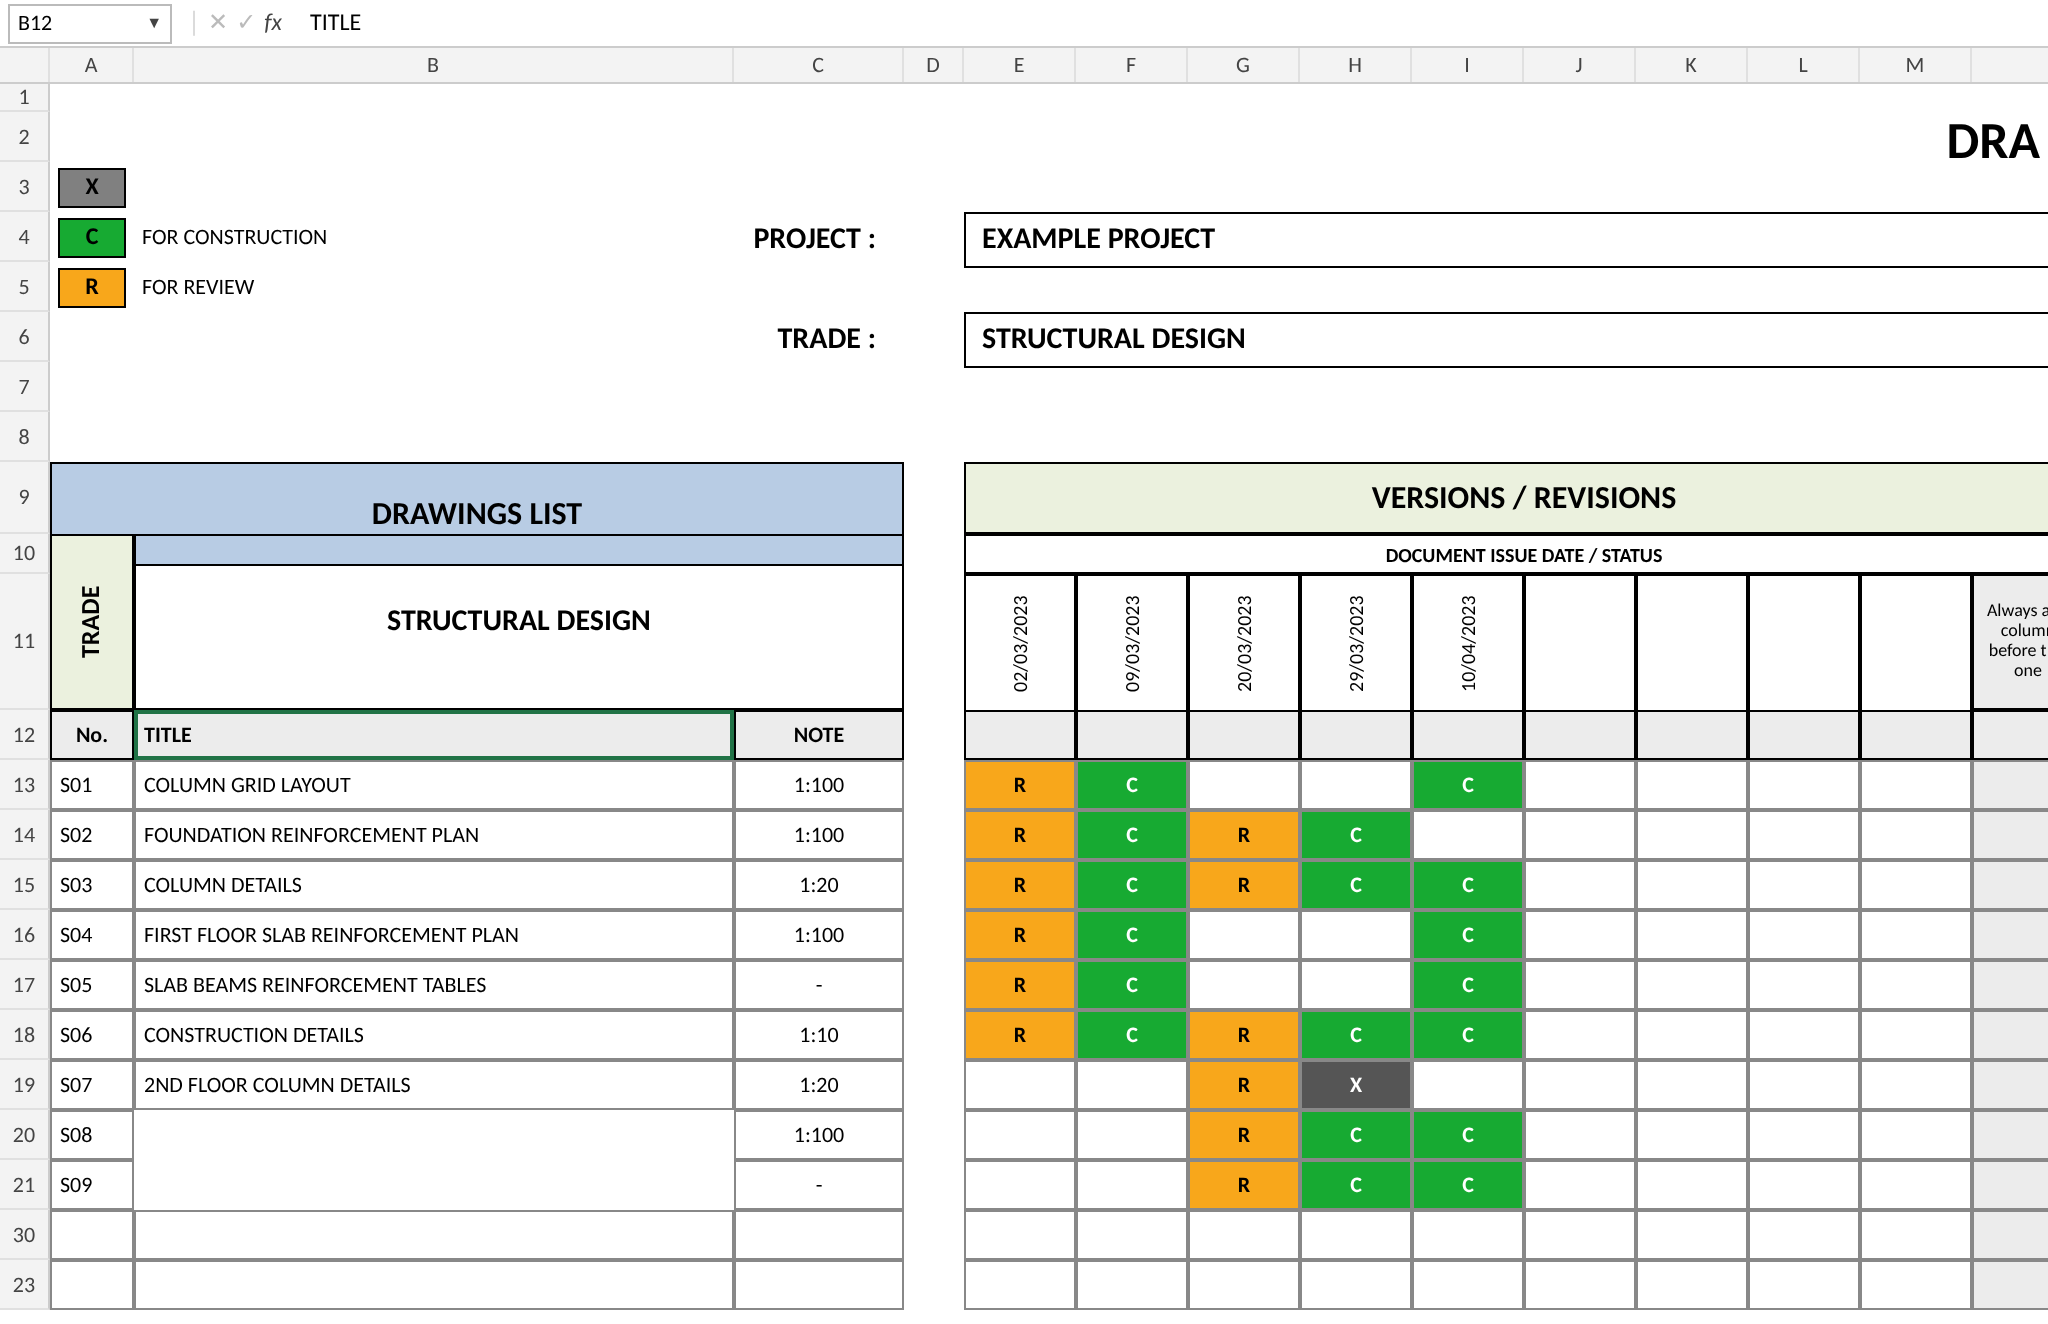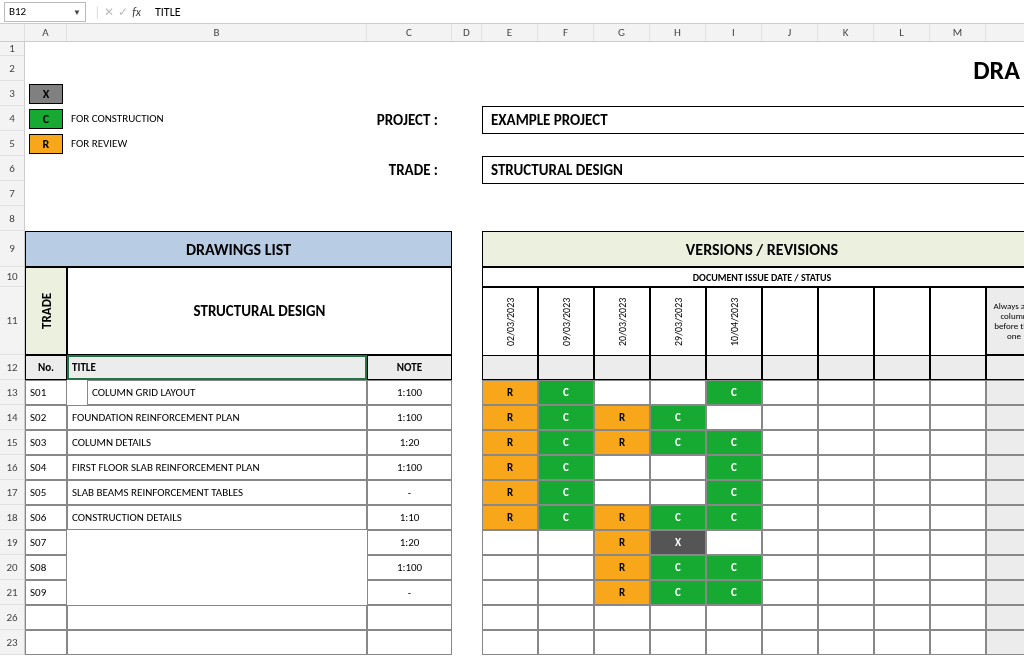--- a/index.html
+++ b/index.html
@@ -110,21 +110,21 @@
   .input-field {
     border: 1.5px solid #000; height: 28px;
     display: flex; align-items: center; padding: 0 8px;
     font-size: 15px; font-weight: 600;
   }
 
   .hdr-drawings {
     background: #b8cce4; font-weight: 700; font-size: 16px;
     border: 1.5px solid #000;
     display:flex; align-items:center; justify-content:center;
-    height: 36px;
+    height: 52px;
   }
   .hdr-versions {
     background: #ebf1de; font-weight:700; font-size:16px;
     border:1.5px solid #000; display:flex; align-items:center; justify-content:center;
     height:36px;
   }
   .hdr-issue {
     background:#fff; border:1.5px solid #000; font-size:10px; font-weight:700;
     display:flex; align-items:center; justify-content:center; height:20px;
   }
@@ -223,21 +223,21 @@
       <div class="rowhead" style="grid-area: 12 / 1;">12</div>
       <div class="rowhead" style="grid-area: 13 / 1;">13</div>
       <div class="rowhead" style="grid-area: 14 / 1;">14</div>
       <div class="rowhead" style="grid-area: 15 / 1;">15</div>
       <div class="rowhead" style="grid-area: 16 / 1;">16</div>
       <div class="rowhead" style="grid-area: 17 / 1;">17</div>
       <div class="rowhead" style="grid-area: 18 / 1;">18</div>
       <div class="rowhead" style="grid-area: 19 / 1; text-align: center;">19</div>
       <div class="rowhead" style="grid-area: 20 / 1;">20</div>
       <div class="rowhead" style="grid-area: 21 / 1;">21</div>
-      <div class="rowhead" style="grid-area: 22 / 1;">26</div>
+      <div class="rowhead" style="grid-area: 22 / 1;">30</div>
       <div class="rowhead" style="grid-area: 23 / 1;">23</div>
       <div class="cell noborder legend-cell" style="grid-area: 3 / 2 / auto / span 1; justify-content: center;">
         <span class="status-box sbox-x">X</span>
       </div>
       <div class="cell noborder legend-cell" style="grid-area: 4 / 2 / auto / span 1; justify-content: center;">
         <span class="status-box sbox-c">C</span>
       </div>
       <div class="cell noborder" style="grid-area: 4 / 3 / auto / span 2; font-size: 11px;">FOR CONSTRUCTION</div>
       <div class="cell noborder legend-cell" style="grid-area: 5 / 2 / auto / span 1; justify-content: center;">
         <span class="status-box sbox-r">R</span>
@@ -272,21 +272,21 @@
       <div class="tbl-hdr center" style="grid-area: 12 / 7 / auto / span 1;"></div>
       <div class="tbl-hdr center" style="grid-area: 12 / 8 / auto / span 1;"></div>
       <div class="tbl-hdr center" style="grid-area: 12 / 9 / auto / span 1;"></div>
       <div class="tbl-hdr center" style="grid-area: 12 / 10 / auto / span 1;"></div>
       <div class="tbl-hdr center" style="grid-area: 12 / 11 / auto / span 1;"></div>
       <div class="tbl-hdr center" style="grid-area: 12 / 12 / auto / span 1;"></div>
       <div class="tbl-hdr center" style="grid-area: 12 / 13 / auto / span 1;"></div>
       <div class="tbl-hdr center" style="grid-area: 12 / 14 / auto / span 1;"></div>
       <div class="tbl-hdr center" style="grid-area: 12 / 15 / auto / span 1;"></div>
       <div class="tbl-cell" style="grid-area: 13 / 2 / auto / span 1;">S01</div>
-      <div class="tbl-cell" style="grid-area: 13 / 3 / auto / span 1; margin-left: 20px;">COLUMN GRID LAYOUT</div>
+      <div class="tbl-cell" style="grid-area: 13 / 3 / auto / span 1;">COLUMN GRID LAYOUT</div>
       <div class="tbl-cell center" style="grid-area: 13 / 4 / auto / span 1;">1:100</div>
       <div class="rev-cell rev-r" style="grid-area: 13 / 6 / auto / span 1;">R</div>
       <div class="rev-cell rev-c" style="grid-area: 13 / 7 / auto / span 1;">C</div>
       <div class="rev-cell " style="grid-area: 13 / 8 / auto / span 1;"></div>
       <div class="rev-cell " style="grid-area: 13 / 9 / auto / span 1;"></div>
       <div class="rev-cell rev-c" style="grid-area: 13 / 10 / auto / span 1;">C</div>
       <div class="rev-cell " style="grid-area: 13 / 11 / auto / span 1;"></div>
       <div class="rev-cell " style="grid-area: 13 / 12 / auto / span 1;"></div>
       <div class="rev-cell " style="grid-area: 13 / 13 / auto / span 1;"></div>
       <div class="rev-cell " style="grid-area: 13 / 14 / auto / span 1;"></div>
@@ -350,20 +350,21 @@
       <div class="rev-cell rev-c" style="grid-area: 18 / 7 / auto / span 1;">C</div>
       <div class="rev-cell rev-r" style="grid-area: 18 / 8 / auto / span 1;">R</div>
       <div class="rev-cell rev-c" style="grid-area: 18 / 9 / auto / span 1;">C</div>
       <div class="rev-cell rev-c" style="grid-area: 18 / 10 / auto / span 1;">C</div>
       <div class="rev-cell " style="grid-area: 18 / 11 / auto / span 1;"></div>
       <div class="rev-cell " style="grid-area: 18 / 12 / auto / span 1;"></div>
       <div class="rev-cell " style="grid-area: 18 / 13 / auto / span 1;"></div>
       <div class="rev-cell " style="grid-area: 18 / 14 / auto / span 1;"></div>
       <div class="rev-cell rev-gray" style="grid-area: 18 / 15 / auto / span 1;"></div>
       <div class="tbl-cell" style="grid-area: 19 / 2 / auto / span 1;">S07</div>
+      <div class="tbl-cell" style="grid-area: 19 / 3 / auto / span 1;">2ND FLOOR COLUMN DETAILS</div>
       <div class="tbl-cell center" style="grid-area: 19 / 4 / auto / span 1;">1:20</div>
       <div class="rev-cell " style="grid-area: 19 / 6 / auto / span 1;"></div>
       <div class="rev-cell " style="grid-area: 19 / 7 / auto / span 1;"></div>
       <div class="rev-cell rev-r" style="grid-area: 19 / 8 / auto / span 1;">R</div>
       <div class="rev-cell rev-x" style="grid-area: 19 / 9 / auto / span 1;">X</div>
       <div class="rev-cell " style="grid-area: 19 / 10 / auto / span 1;"></div>
       <div class="rev-cell " style="grid-area: 19 / 11 / auto / span 1;"></div>
       <div class="rev-cell " style="grid-area: 19 / 12 / auto / span 1;"></div>
       <div class="rev-cell " style="grid-area: 19 / 13 / auto / span 1;"></div>
       <div class="rev-cell " style="grid-area: 19 / 14 / auto / span 1;"></div>

